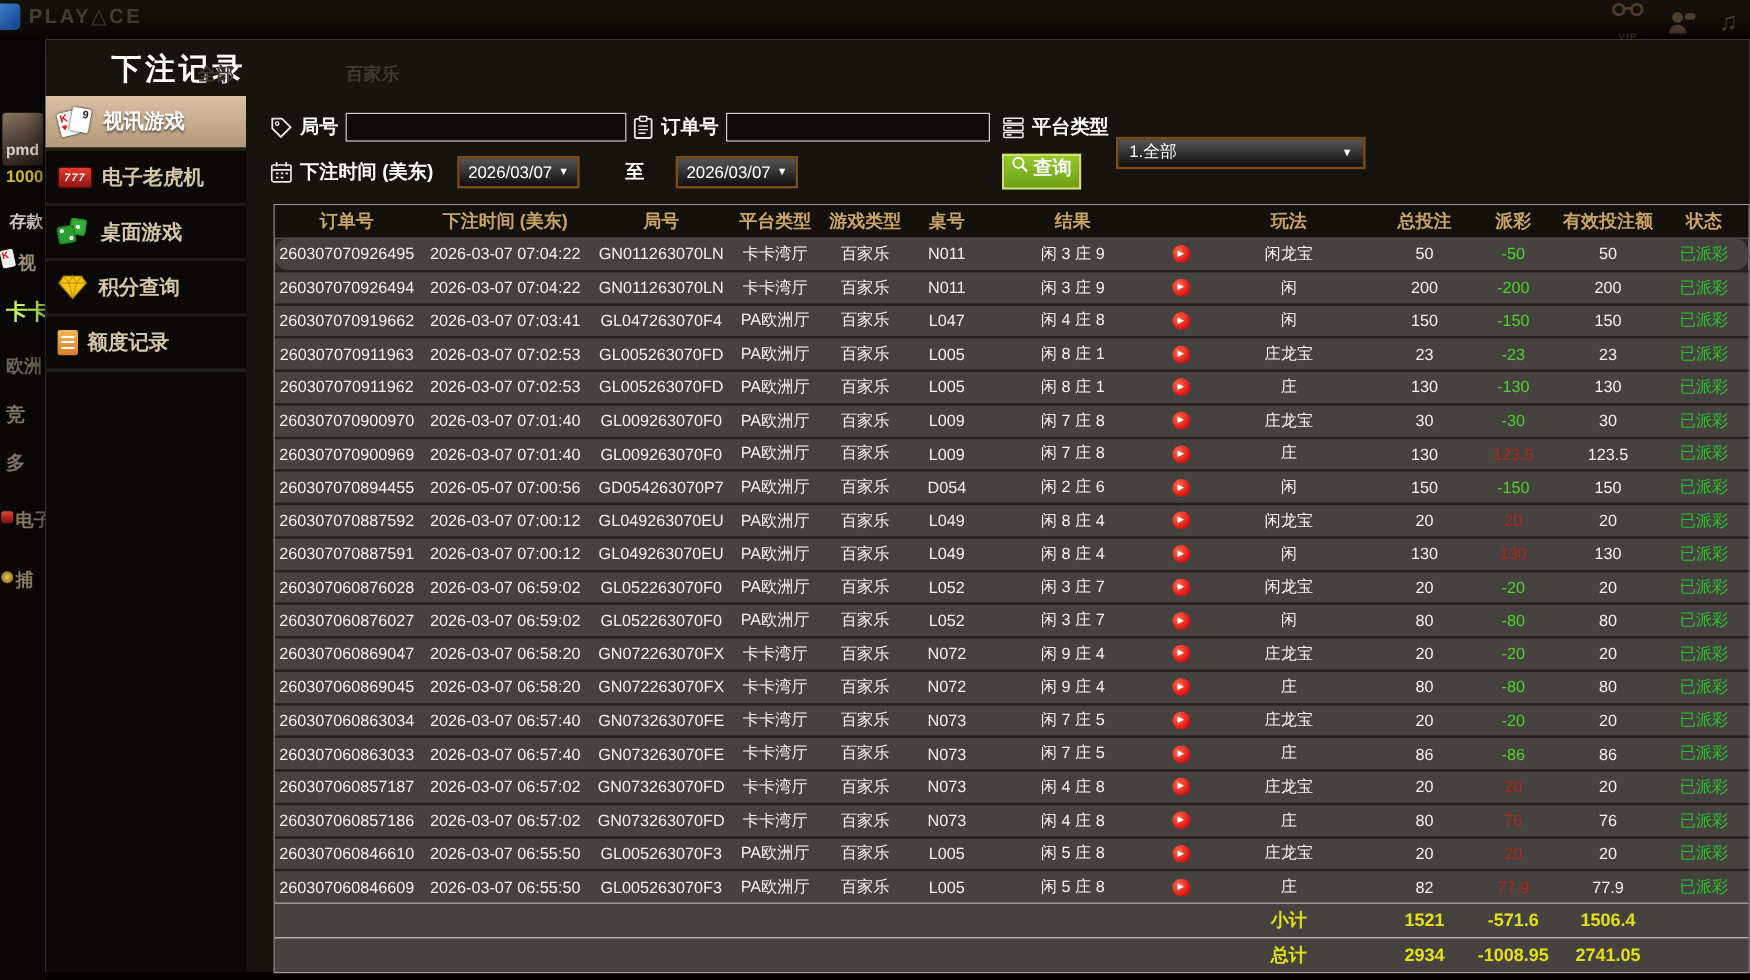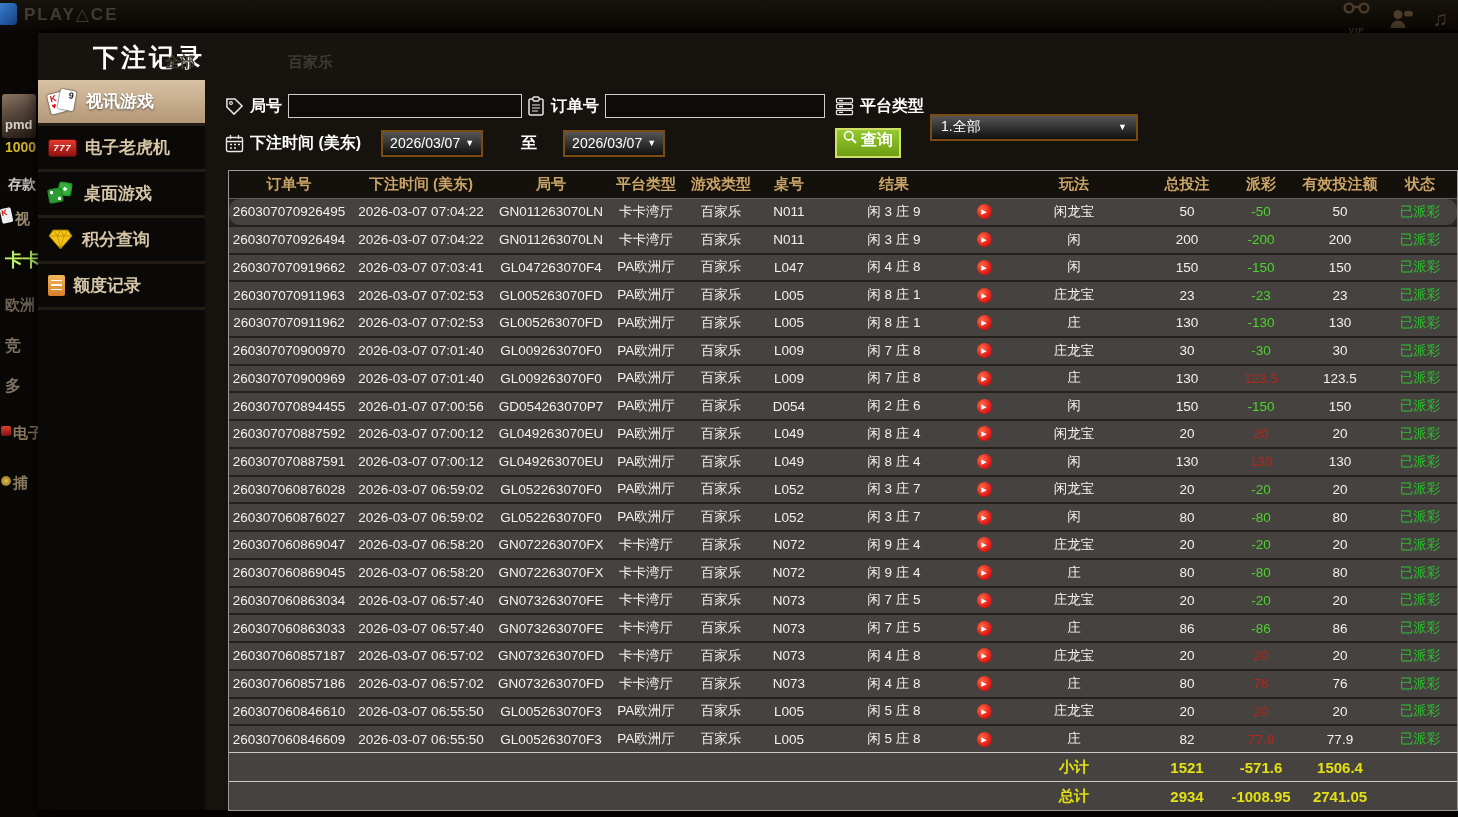--- a/index.html
+++ b/index.html
@@ -414,21 +414,21 @@
                 <span class="play">▶</span>
               </span>
               <span class="cell c7">庄</span>
               <span class="cell c8">130</span>
               <span class="cell c9 pos">123.5</span>
               <span class="cell c10">123.5</span>
               <span class="cell c11 stat">已派彩</span>
             </div>
             <div class="trow">
               <span class="cell c0">260307070894455</span>
-              <span class="cell c1">2026-01-07 07:00:56</span>
+              <span class="cell c1">2026-05-07 07:00:56</span>
               <span class="cell c2">GD054263070P7</span>
               <span class="cell c3">PA欧洲厅</span>
               <span class="cell c4">百家乐</span>
               <span class="cell c5">D054</span>
               <span class="cell c6">闲 2 庄 6</span>
               <span class="cell cp">
                 <span class="play">▶</span>
               </span>
               <span class="cell c7">闲</span>
               <span class="cell c8">150</span>

